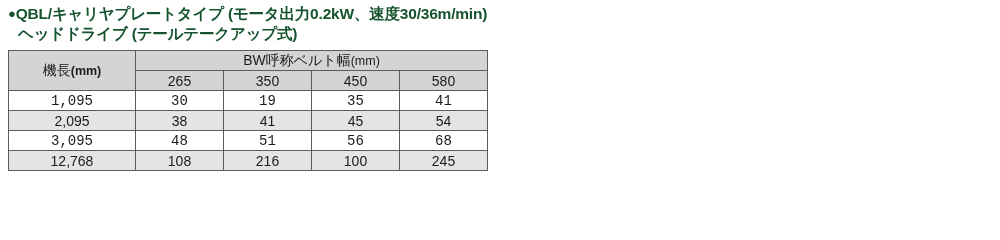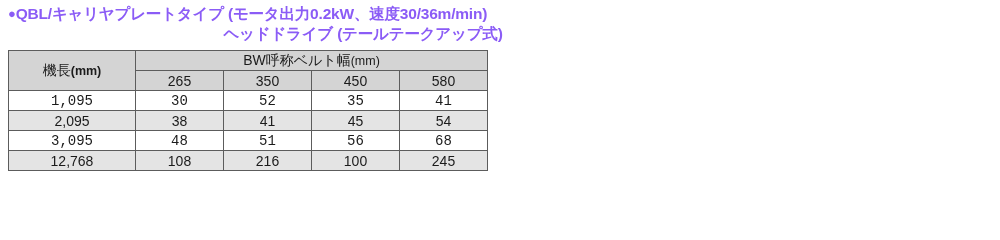--- a/index.html
+++ b/index.html
@@ -18,31 +18,30 @@
     width: 1000px;
     height: 171px;
   }
   .title-block {
     position: absolute;
     left: 8px;
     top: 4px;
     width: 700px;
     font-size: 15.5px;
     font-weight: bold;
-    color: #8b5cf6;
+    color: #14532d;
     line-height: 1.32;
     letter-spacing: -0.2px;
   }
   .title-line {
     display: block;
     white-space: nowrap;
   }
   .title-line.second {
     padding-left: 10px;
-    text-align: center;
   }
   .bullet {
     font-size: 13px;
     vertical-align: 1px;
   }
   table.spec {
     position: absolute;
     left: 8px;
     top: 50px;
     border-collapse: collapse;
@@ -123,21 +122,21 @@
         <th class="hdr-sub">265</th>
         <th class="hdr-sub">350</th>
         <th class="hdr-sub">450</th>
         <th class="hdr-sub">580</th>
       </tr>
     </thead>
     <tbody>
       <tr class="row-plain">
         <td class="model-cell">1,095</td>
         <td>30</td>
-        <td>52</td>
+        <td>19</td>
         <td>35</td>
         <td>41</td>
       </tr>
       <tr class="row-alt">
         <td class="model-cell">2,095</td>
         <td>38</td>
         <td>41</td>
         <td>45</td>
         <td>54</td>
       </tr>

